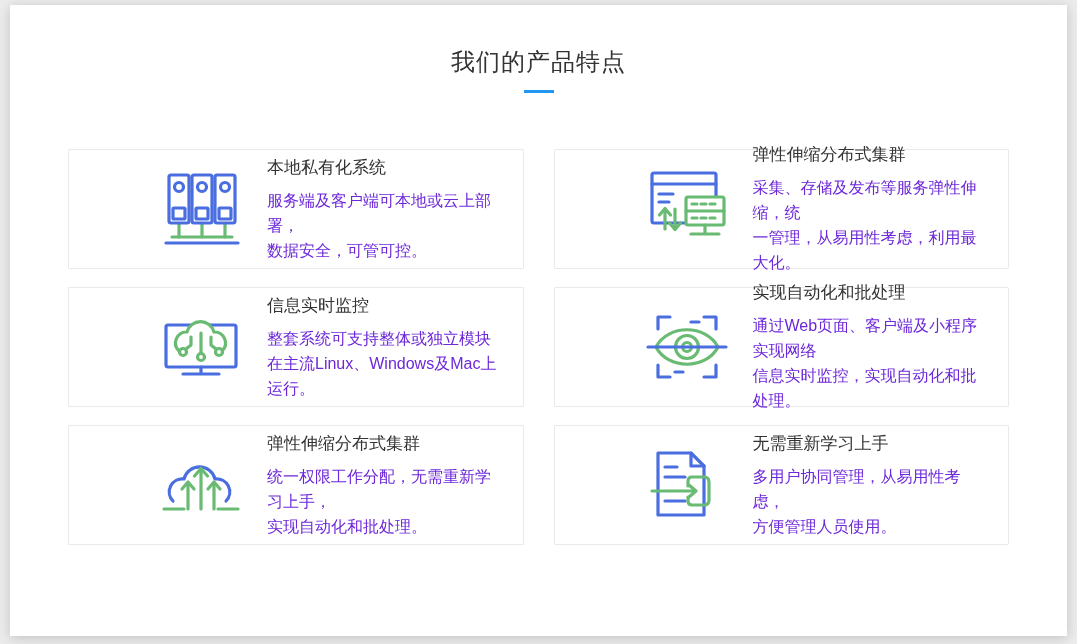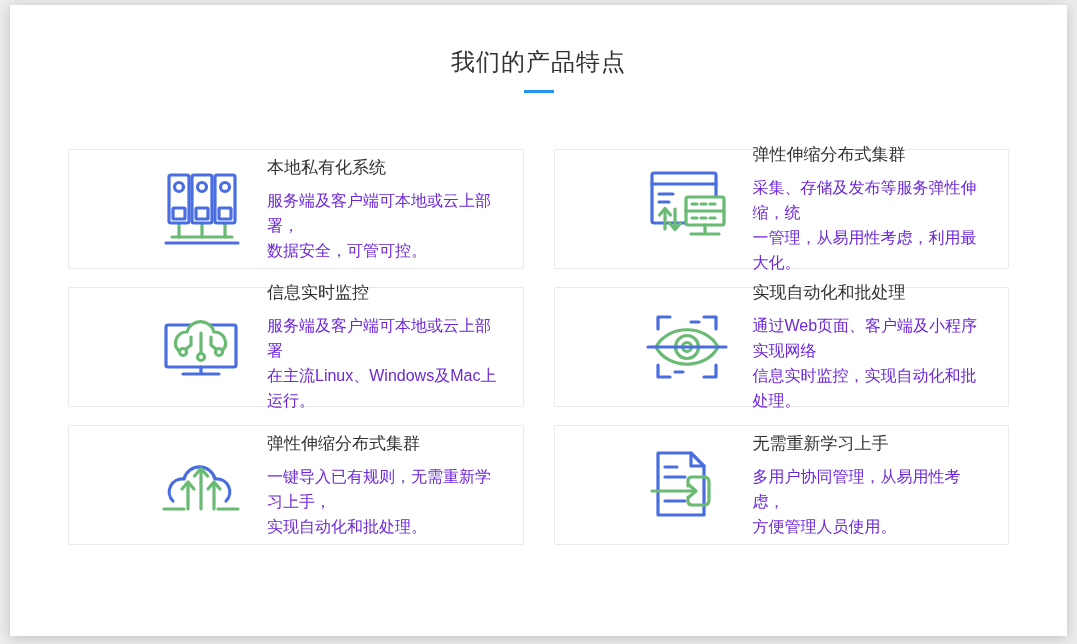--- a/index.html
+++ b/index.html
@@ -151,21 +151,21 @@
             <polyline points="33,30 33,38 28,42"></polyline>
             <circle cx="25" cy="45" r="3.5" class="wf"></circle>
             <polyline points="53,30 53,38 58,42"></polyline>
             <circle cx="61" cy="45" r="3.5" class="wf"></circle>
           </g>
         </svg>
       </div>
       <div class="txt">
         <div class="card-title">信息实时监控</div>
         <div class="card-desc">
-          <div>服务端及客户端可本地或云上部署</div>
+          <div>整套系统可支持整体或独立模块</div>
           <div>在主流Linux、Windows及Mac上运行。</div>
         </div>
       </div>
     </div>
 
     <div class="card">
       <div class="icon-box">
         <svg width="86" height="80" viewBox="0 0 86 80" class="ic">
           <g class="sg">
             <path d="M12,40 C 24,17 62,17 74,40 C 62,63 24,63 12,40 Z"></path>
@@ -206,21 +206,21 @@
             <line x1="43" y1="64" x2="43" y2="24"></line>
             <polyline points="36.5,31 43,23.5 49.5,31"></polyline>
             <line x1="56" y1="64" x2="56" y2="38"></line>
             <polyline points="50,44 56,37 62,44"></polyline>
           </g>
         </svg>
       </div>
       <div class="txt">
         <div class="card-title">弹性伸缩分布式集群</div>
         <div class="card-desc">
-          <div>一键导入已有规则，无需重新学习上手，</div>
+          <div>统一权限工作分配，无需重新学习上手，</div>
           <div>实现自动化和批处理。</div>
         </div>
       </div>
     </div>
 
     <div class="card">
       <div class="icon-box">
         <svg width="86" height="80" viewBox="0 0 86 80" class="ic">
           <g class="sb">
             <path d="M14,8 H47 L60,21 V70 H14 Z"></path>

